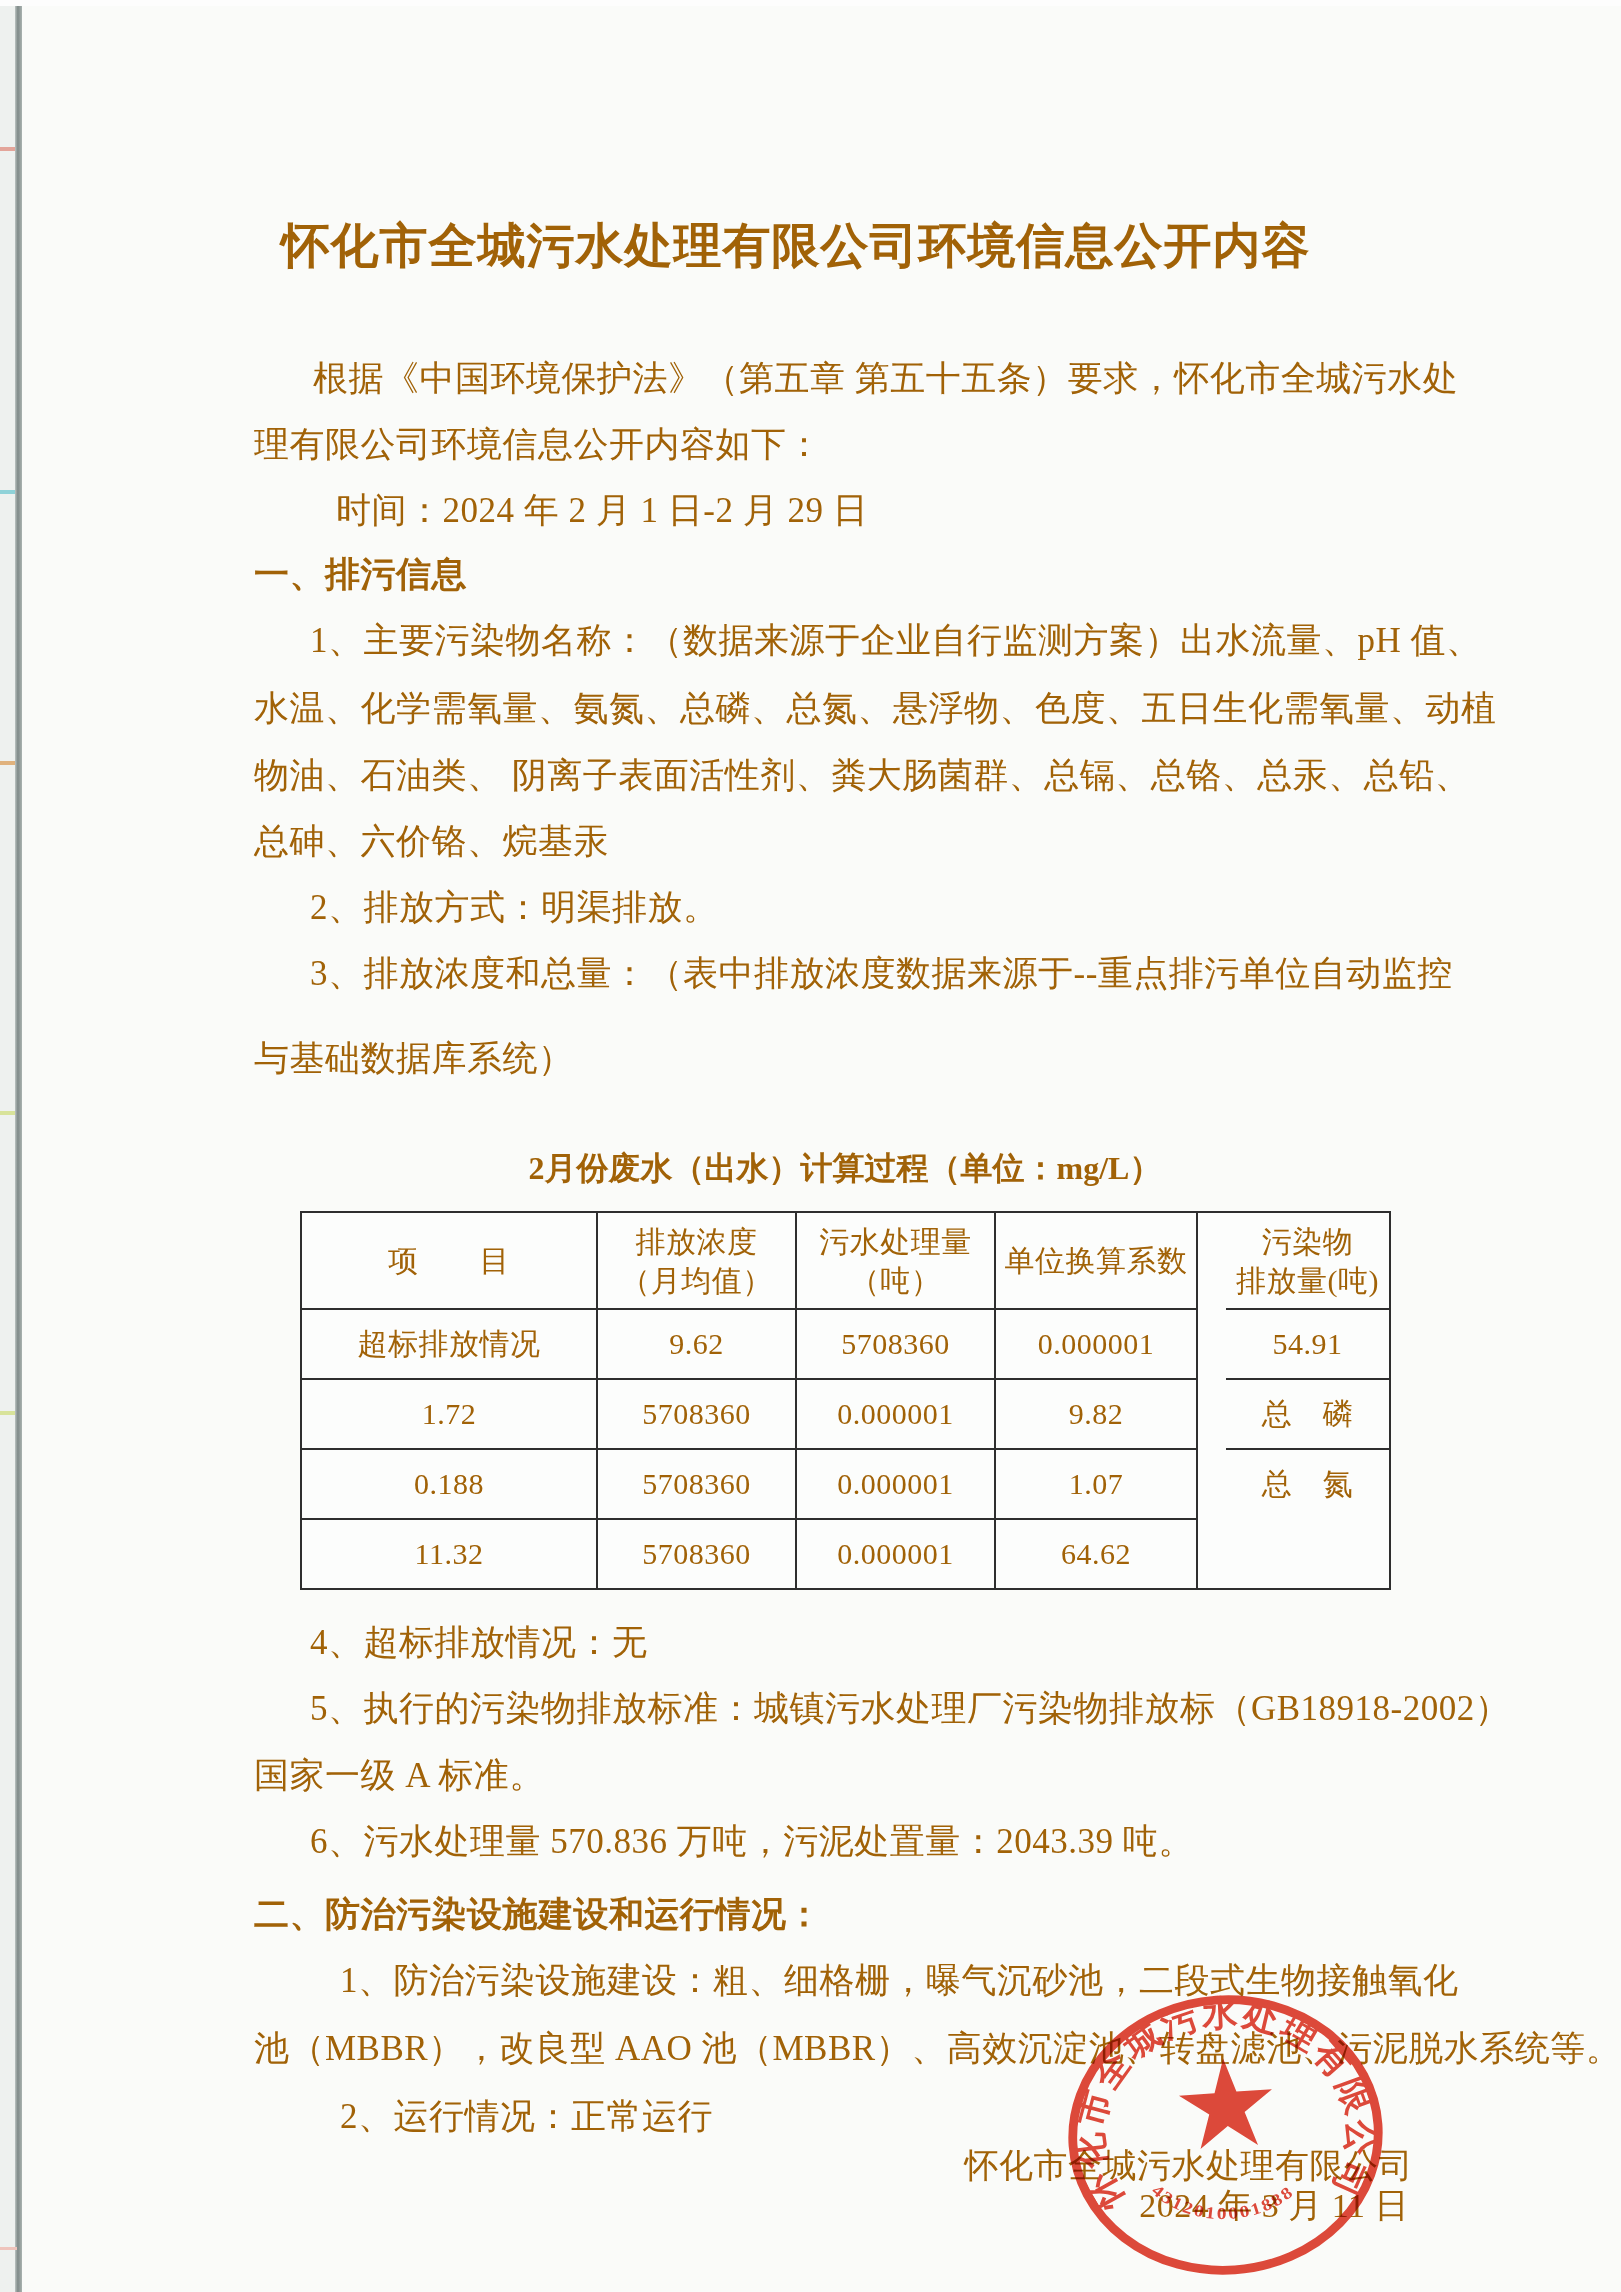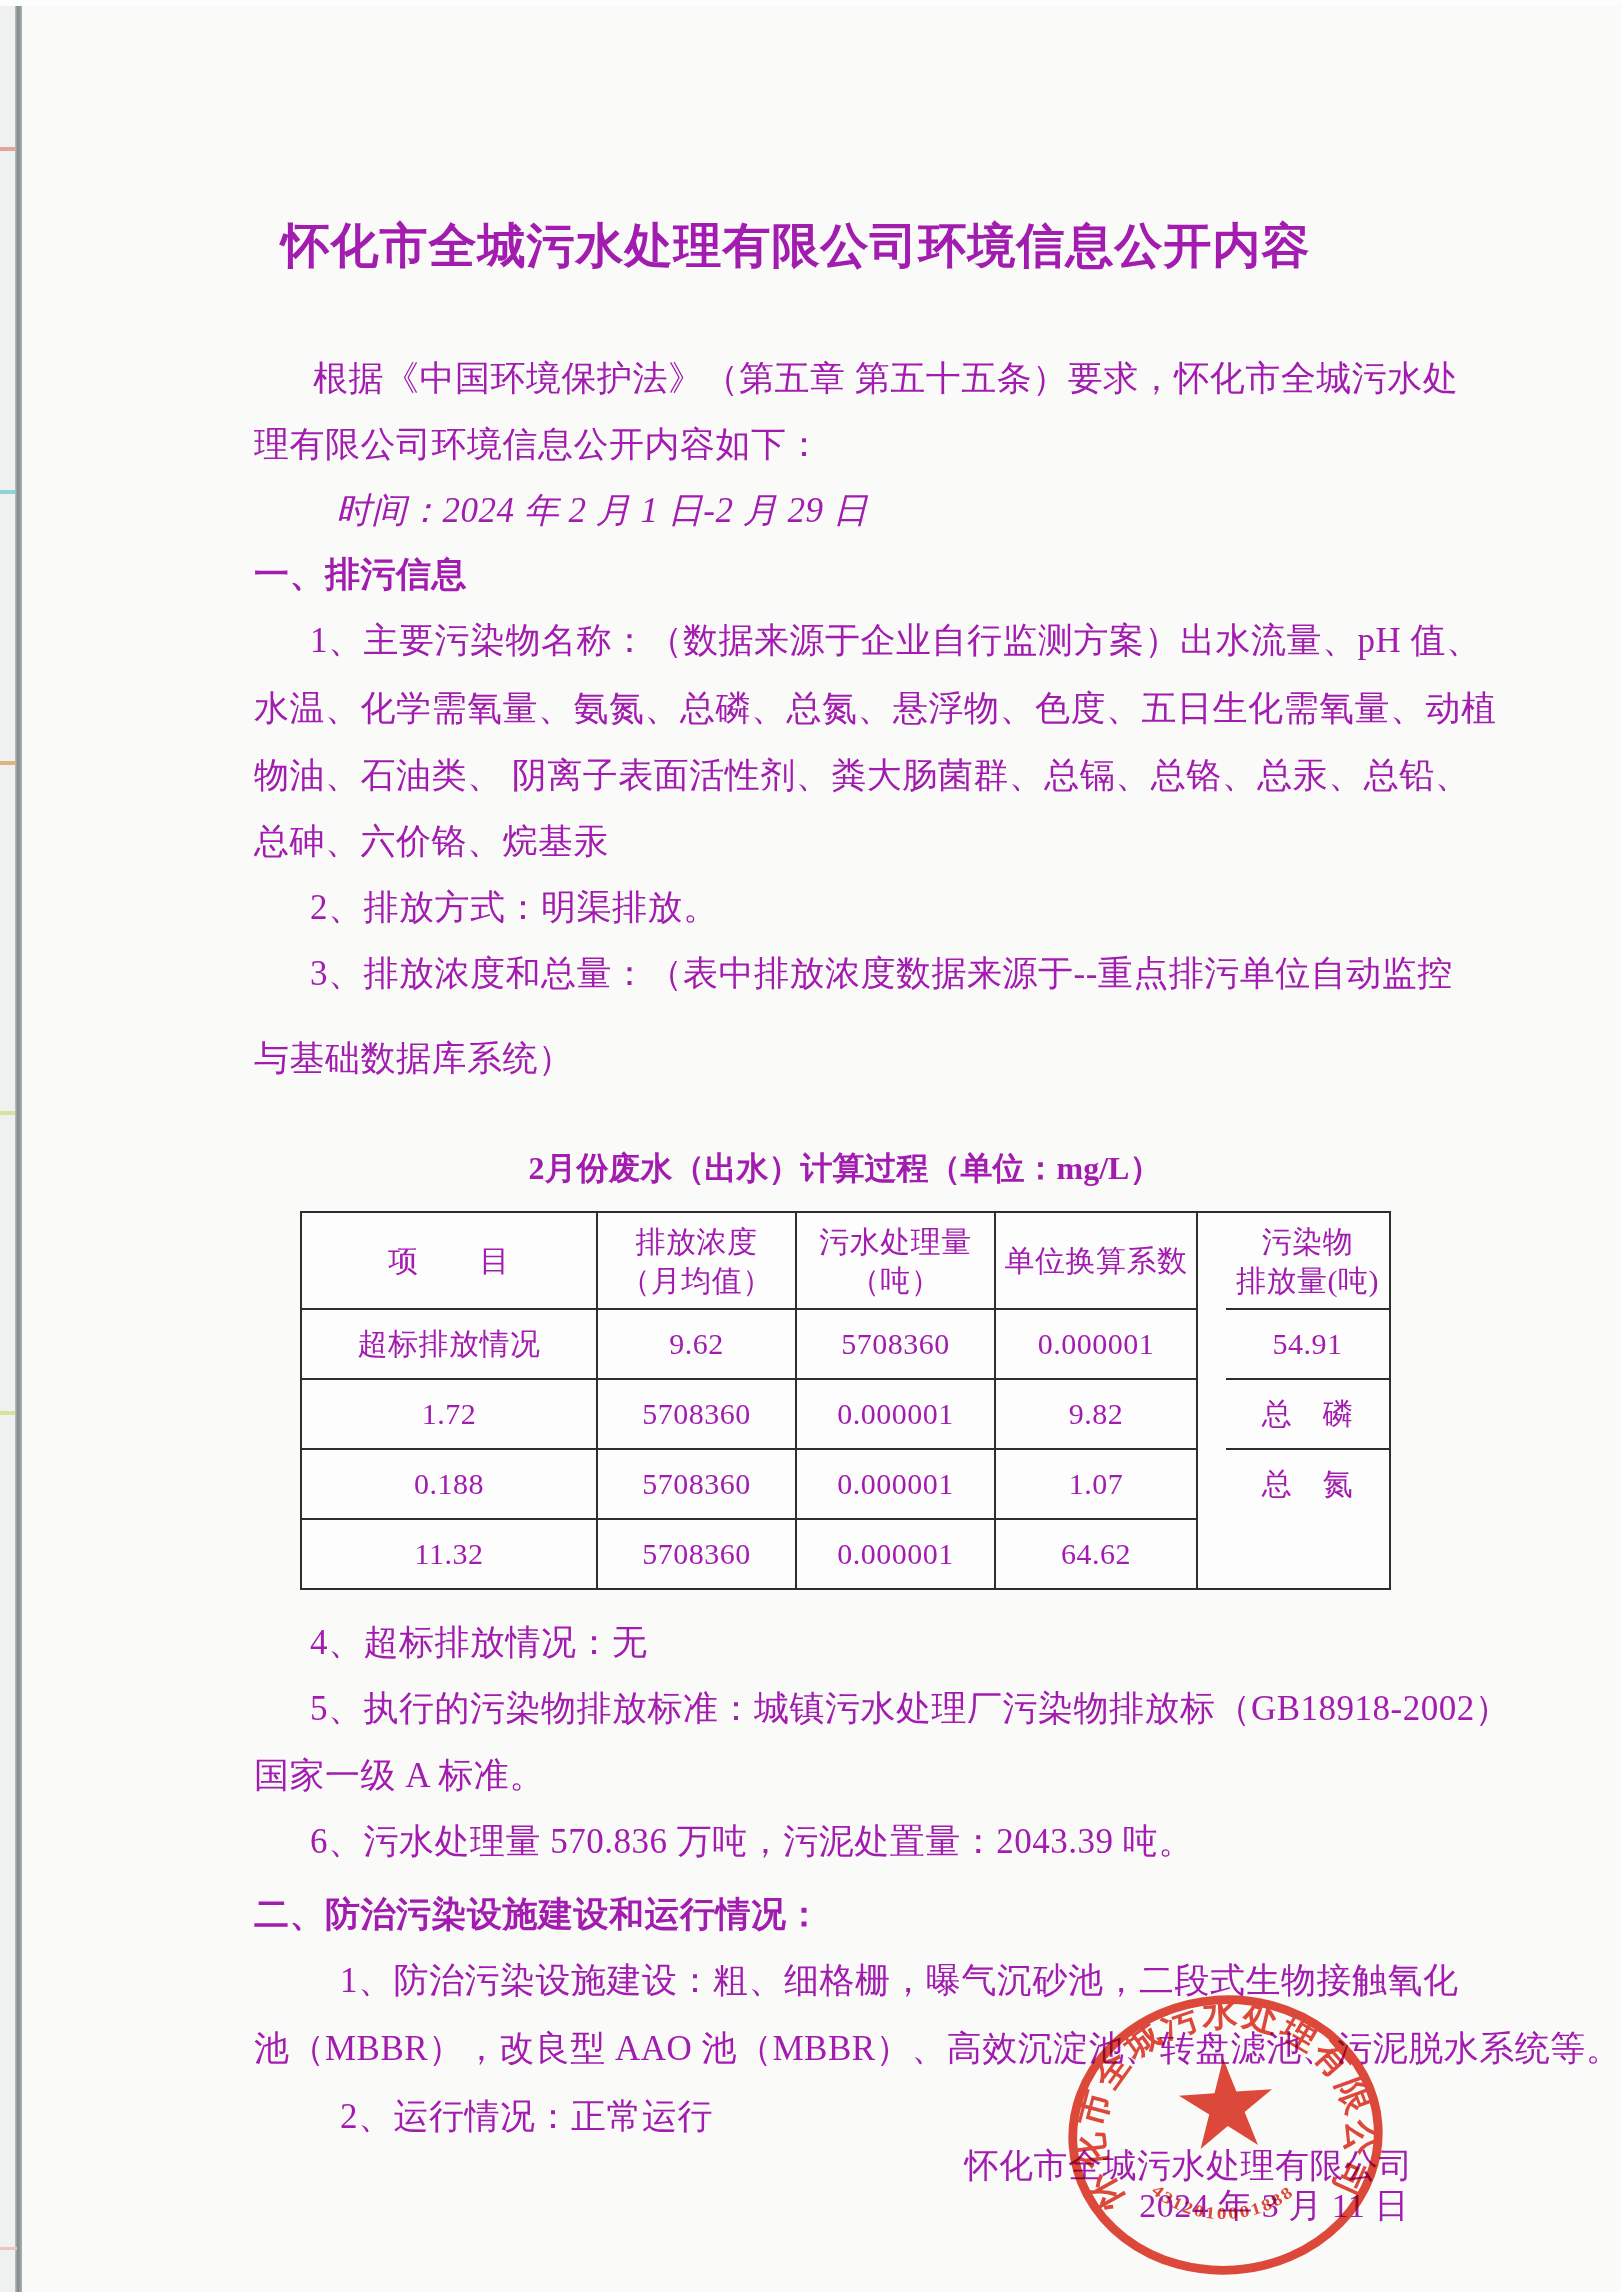--- a/index.html
+++ b/index.html
@@ -1,20 +1,20 @@
 <!DOCTYPE html>
 <html><head>
 <meta charset="utf-8">
 <style>
   html,body { margin:0; padding:0; background:#ffffff; }
   .page {
     position:relative; width:1621px; height:2293px;
     background:#fafbf9; overflow:hidden;
     font-family:"Liberation Serif","DejaVu Serif",serif;
-    color:#a21caf;
+    color:#a16207;
   }
   
   .scan-strip { position:absolute; left:0; top:0; width:16.7px; height:2293px; background:#eef1ef; }
   .scan-line  { position:absolute; left:14.7px; top:5.9px; width:6.9px; height:2287px;
                 background:linear-gradient(to right,#bcc4c2,#7f8a88 40%,#a9b2b0); }
   .top-band   { position:absolute; left:0; top:0; width:1621px; height:5.9px; background:#fdfdfd; }
   .tick { position:absolute; left:0; width:14.7px; height:3.9px; }
   .t1 { top:147px;  background:#e3a59a; }
   .t2 { top:490px;  background:#8fd2d8; }
   .t3 { top:761px;  background:#e0b27d; }
@@ -22,21 +22,21 @@
   .t5 { top:1411px; background:#d8e39a; }
   .t6 { top:2247px; background:#eec4bc; width:16.7px; height:2.9px; }
 
   .doc-title {
     position:absolute; top:214px; left:247px; width:1098px;
     text-align:center; font-size:48px; font-weight:bold; letter-spacing:1px; white-space:nowrap;
   }
   .line { position:absolute; left:254px; font-size:35px; letter-spacing:0.5px; white-space:nowrap; }
   .bold { font-weight:bold; }
   .ind-a { padding-left:59px; }  
-  .ind-b { padding-left:82px;font-style:italic; }  
+  .ind-b { padding-left:82px; }  
   .ind-c { padding-left:56px; }  
   .ind-d { padding-left:86px; }  
 
   .tbl-title {
     position:absolute; top:1147px; left:300px; width:1090px;
     text-align:center; font-size:32px; font-weight:bold; white-space:nowrap;
   }
   .tbl {
     position:absolute; top:1211px; left:300px;
     display:grid; grid-template-columns:296px 199px 199px 202px 191px;

